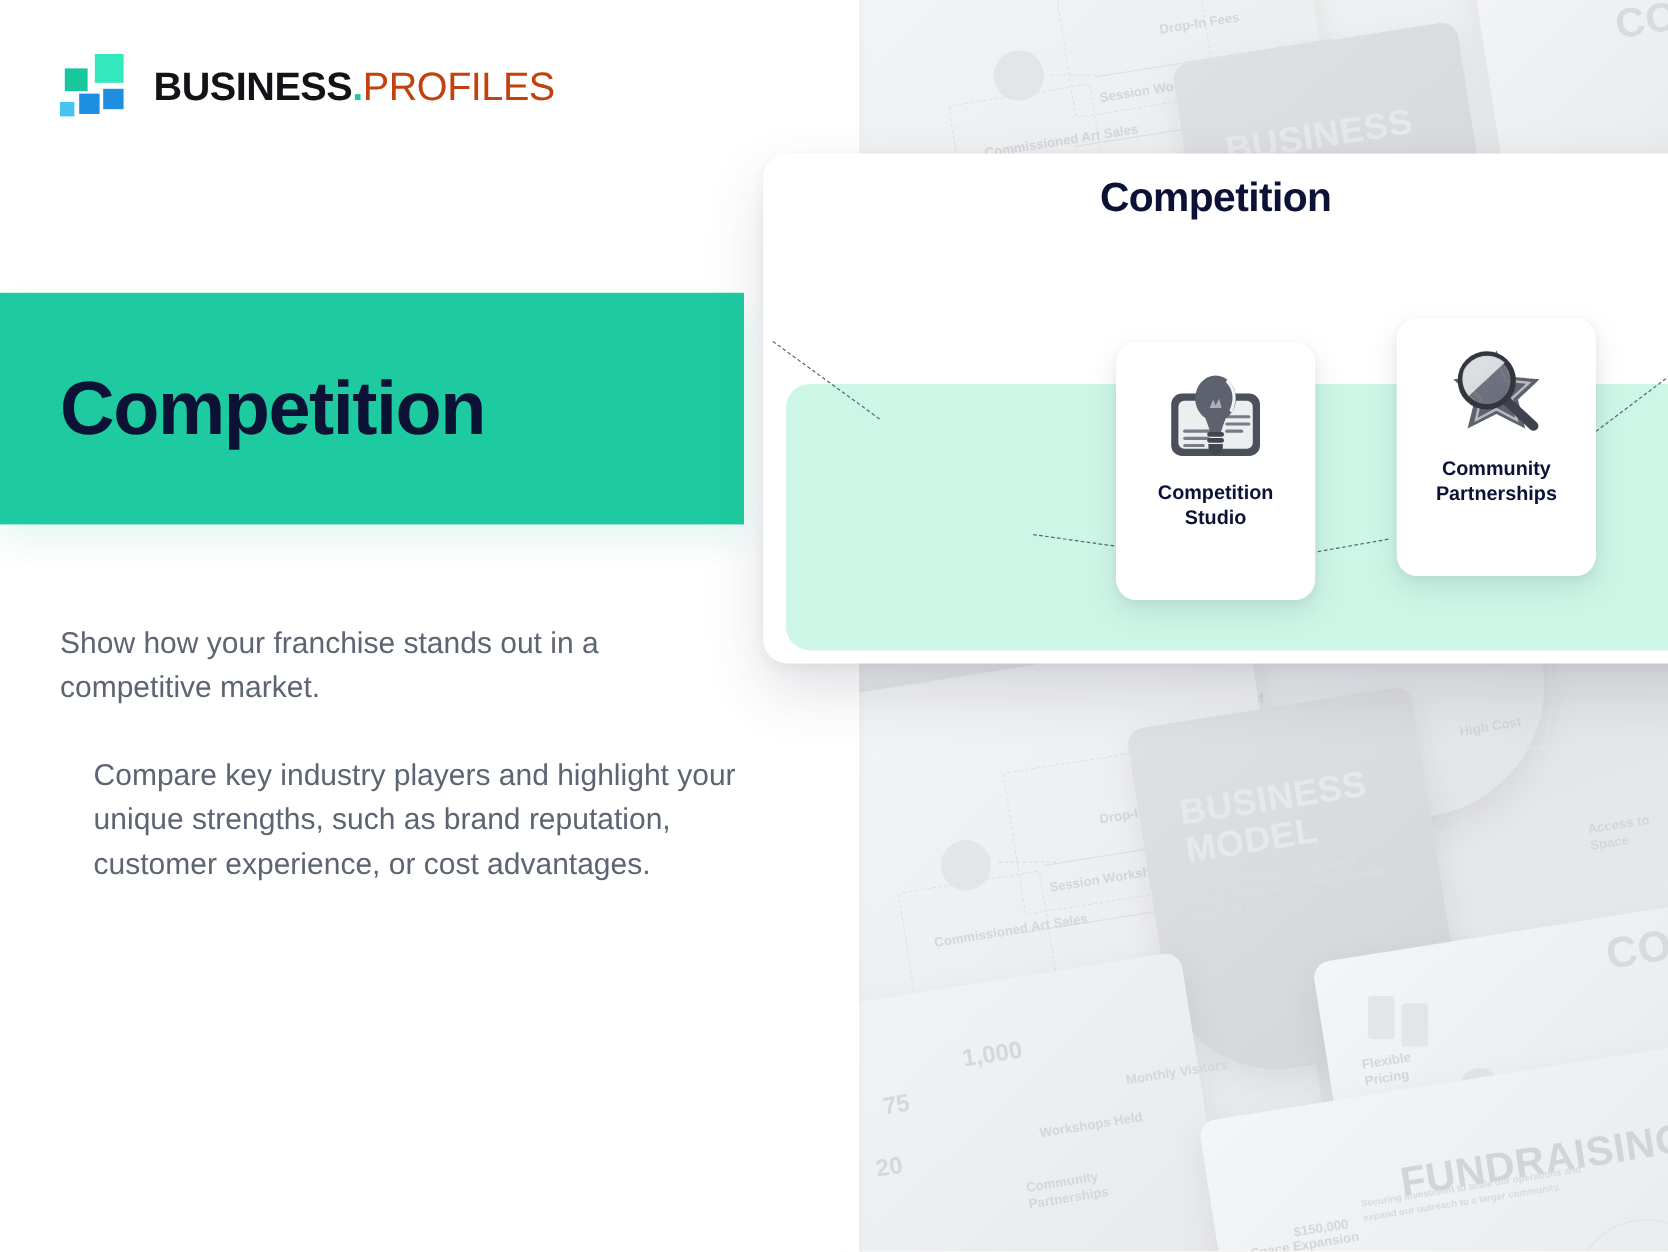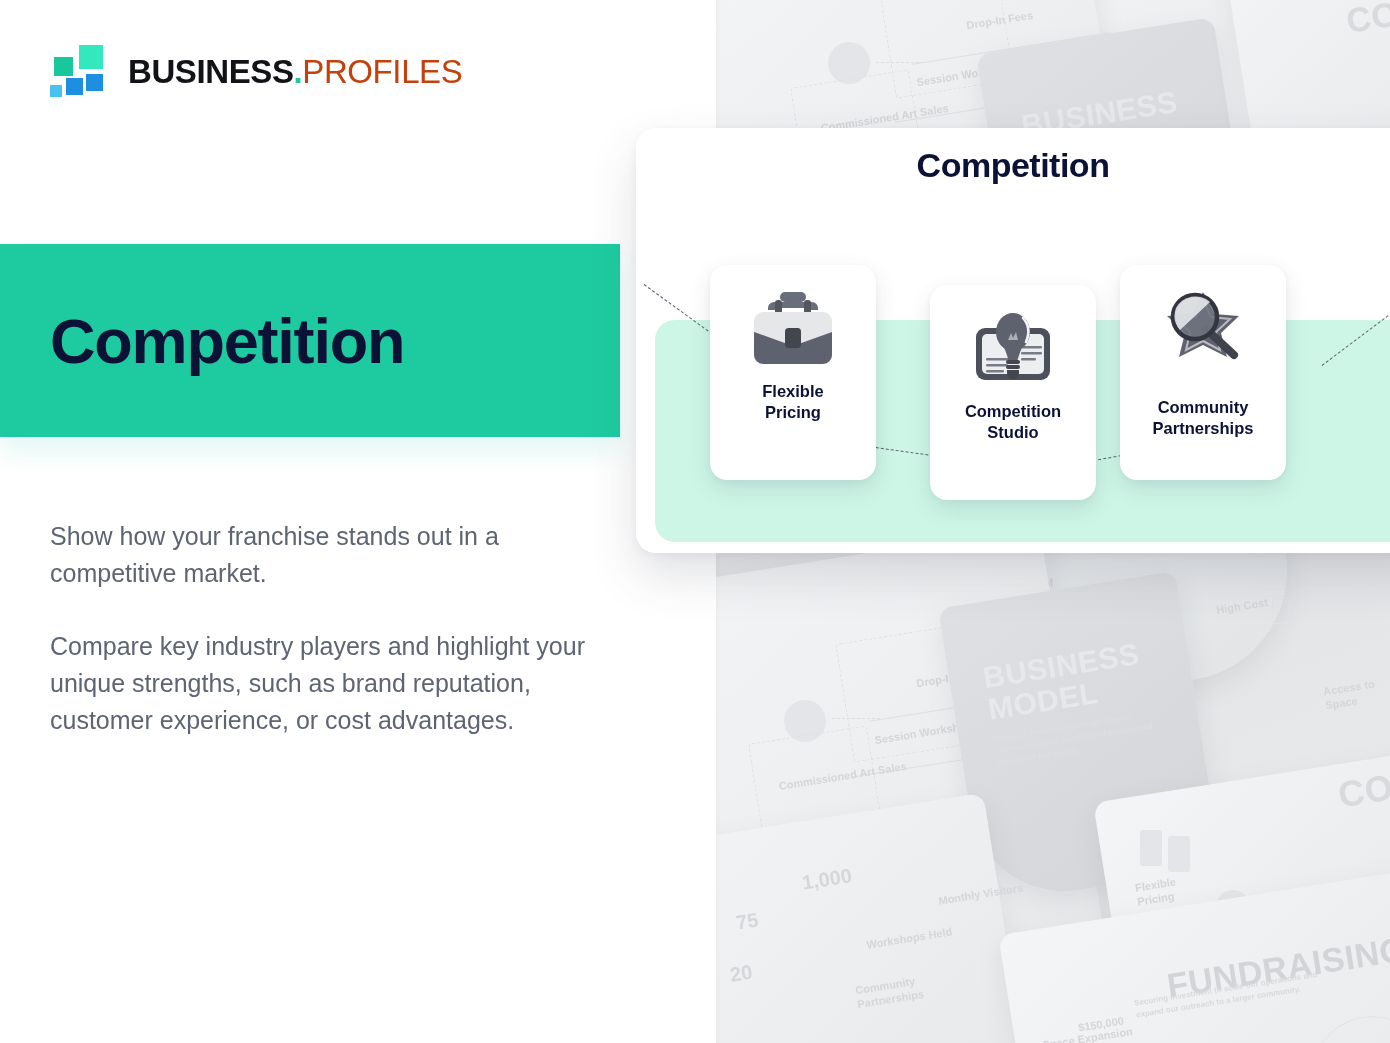--- a/index.html
+++ b/index.html
@@ -55,21 +55,21 @@
   #teal-title{
     position:absolute; left:50px; top:305px;
     font-size:63px; font-weight:700; letter-spacing:-1.2px;
     color:#0B1236;
   }
 
   #body-copy{ position:absolute; left:50px; top:518px; width:580px; }
   #body-copy p{
     font-size:25px; line-height:1.48; color:#5d6472; font-weight:400;
   }
-  #body-copy p + p{ margin-top:36px; }
+  #body-copy p + p{ margin-top:36px;margin-left:28px; }
 
   
   #main-card{
     position:absolute; left:636px; top:128px; width:800px; height:425px;
     background:#fff; border-radius:20px;
     box-shadow:0 22px 48px rgba(60,70,90,.16), 0 3px 10px rgba(60,70,90,.06);
     overflow:hidden;
   }
   #card-title{
     position:absolute; left:0; top:18px; width:754px; text-align:center;
@@ -92,21 +92,21 @@
     display:flex; flex-direction:column; align-items:center;
   }
   .feat-icon{ margin-top:18px; height:92px; display:flex; align-items:center; justify-content:center; }
   .feat-label{
     font-size:16.5px; font-weight:800; color:#0B1236; text-align:center;
     line-height:1.28; margin-top:6px;
   }
 
   #fc-0{ left:74px; top:137px; height:215px; }
   #fc-1{ left:294px; top:157px; height:215px; }
-  #fc-2{ left:484px; top:137px; height:215px;gap:16px; }
+  #fc-2{ left:528px; top:137px; height:215px; }
 
   .connector{ position:absolute; border-top:1.8px dashed #5b6274; }
   #conn-a{ left:225px; top:317px; width:78px; transform:rotate(8deg); transform-origin:left center; }
   #conn-b{ left:452px; top:333px; width:70px; transform:rotate(-10deg); transform-origin:left center; }
   #conn-in-l{ left:8px; top:156px; width:110px; transform:rotate(36deg); transform-origin:left center; }
   #conn-in-r{ left:686px; top:237px; width:118px; transform:rotate(-37deg); transform-origin:left center; }
 
   
   #edge-shadow{
     position:absolute; left:700px; top:0; width:22px; height:1043px;
@@ -225,37 +225,20 @@
 
   <div id="card-title">Competition</div>
 
   <div id="mint-band"></div>
 
   <div class="connector" id="conn-in-l"></div>
   <div class="connector" id="conn-in-r"></div>
   <div class="connector" id="conn-a"></div>
   <div class="connector" id="conn-b"></div>
 
-  <div class="feat-card" id="fc-0">
-    <div class="feat-icon">
-      <svg width="98" height="86" viewBox="0 0 98 86">
-        <rect x="36" y="6" width="26" height="10" rx="5" fill="#6a6e7c"></rect>
-        <path d="M30 16 h38 a6 6 0 0 1 6 6 v2 h-8 v-2 h-34 v2 h-8 v-2 a6 6 0 0 1 6 -6z" fill="#6a6e7c"></path>
-        <rect x="31" y="14" width="7" height="14" rx="3" fill="#53565f"></rect>
-        <rect x="60" y="14" width="7" height="14" rx="3" fill="#53565f"></rect>
-        <rect x="10" y="26" width="78" height="52" rx="9" fill="#e6e7e9"></rect>
-        <path d="M10 46 L49 60 L88 46 V69 a9 9 0 0 1 -9 9 H19 a9 9 0 0 1 -9 -9 Z" fill="#5e626e"></path>
-        <rect x="41" y="42" width="16" height="20" rx="3.5" fill="#43464f"></rect>
-      </svg>
-    </div>
-    <div class="feat-label">
-      <span>Flexible</span><br>
-      <span>Pricing</span>
-    </div>
-  </div>
 
   <div class="feat-card" id="fc-1">
     <div class="feat-icon">
       <svg width="98" height="86" viewBox="0 0 98 86">
         <rect x="12" y="22" width="74" height="52" rx="9" fill="#4c505b"></rect>
         <rect x="18" y="28" width="62" height="40" rx="5" fill="#eceef0"></rect>
         <g fill="#787c88">
           <rect x="22" y="52" width="26" height="2.6" rx="1.3"></rect>
           <rect x="22" y="58" width="22" height="2.6" rx="1.3"></rect>
           <rect x="22" y="64" width="18" height="2.6" rx="1.3"></rect>

